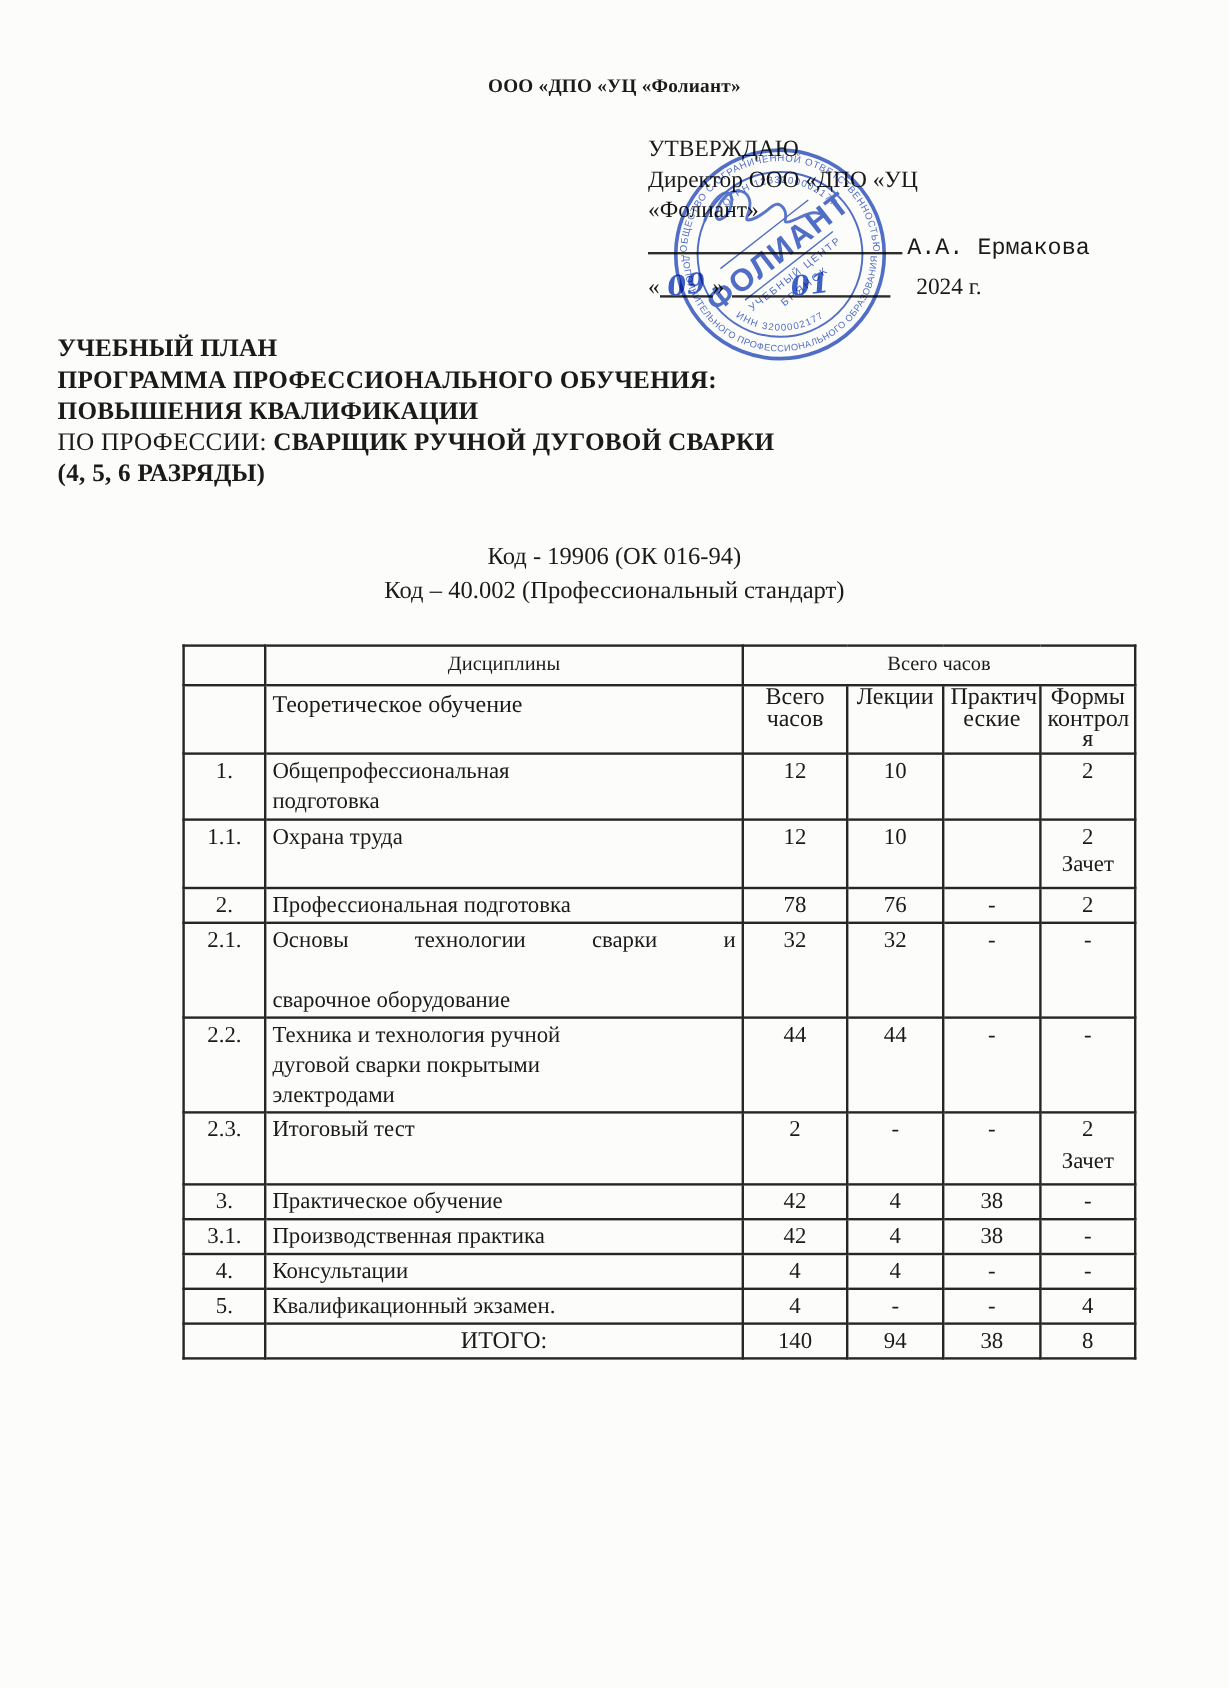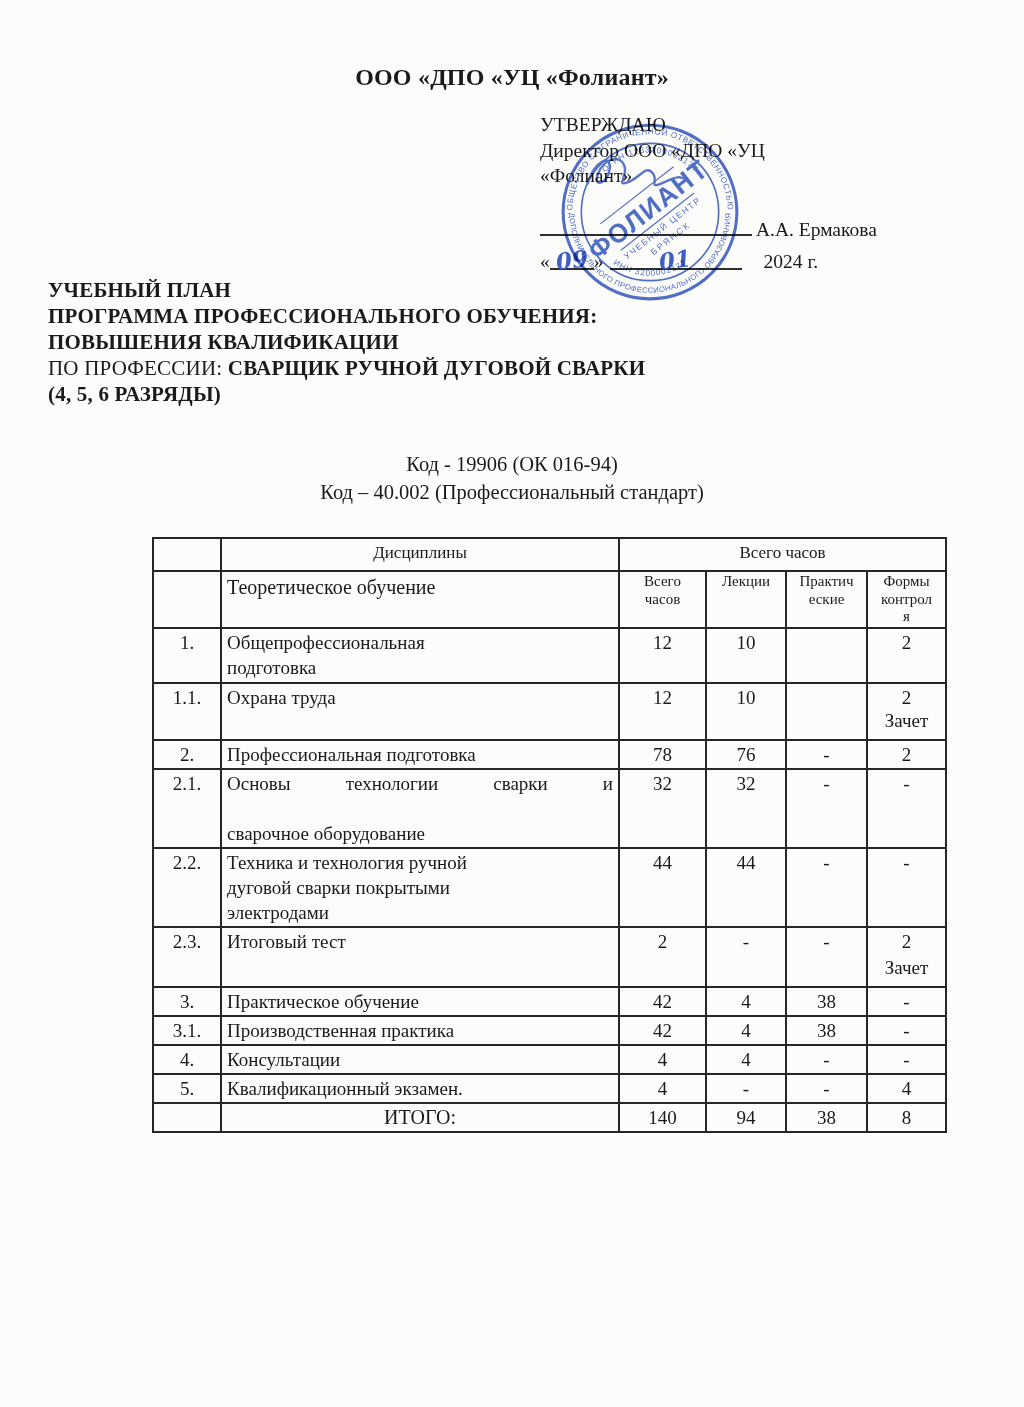--- a/index.html
+++ b/index.html
@@ -4,27 +4,27 @@
 <style>
   html,body{margin:0;padding:0;}
   body{
     width:1024px;height:1407px;position:relative;overflow:hidden;
     background:#fcfcfa;color:#1a1a1a;
     font-family:"Liberation Serif", serif;
   }
   
   .org-name{
     position:absolute;top:64px;left:0;width:100%;
-    text-align:center;font-weight:bold;font-size:24px;letter-spacing:.2px;
+    text-align:center;font-weight:bold;font-size:16px;letter-spacing:.2px;
   }
   .approval{
     position:absolute;left:540px;top:112px;width:420px;
     font-size:19.5px;line-height:25.5px;
   }
-  .sig-row{margin-top:24px;white-space:nowrap;}
+  .sig-row{margin-top:0;white-space:nowrap;font-family:Liberation Mono, monospace;}
   .sig-line{
     display:inline-block;width:212px;height:21px;
     border-bottom:2px solid #2e2e2e;vertical-align:baseline;
   }
   .signer{margin-left:4px;}
   .date-row{margin-top:5px;white-space:nowrap;}
   .day-slot{
     display:inline-block;width:44px;text-align:center;height:21px;
     border-bottom:2px solid #2e2e2e;vertical-align:baseline;
   }
@@ -62,21 +62,21 @@
     border:2px solid #262626;vertical-align:top;padding:1px 5px;
     font-weight:normal;
   }
   thead tr.h1{height:33px;}
   thead tr.h1 th{font-size:17px;line-height:26px;text-align:center;}
   thead tr.h2{height:55px;}
   th.subheader{
     font-weight:bold;font-size:20px;text-align:left;padding-left:8px;line-height:28px;
   }
   th.colhead{
-    font-size:15px;line-height:17.5px;text-align:center;
+    font-size:20px;line-height:17.5px;text-align:center;
     white-space:pre-line;padding-top:4px;border-radius:19px;
   }
   tbody tr:nth-child(1){height:55px;}
   tbody tr:nth-child(2){height:57px;}
   tbody tr:nth-child(3){height:27px;}
   tbody tr:nth-child(4){height:58px;}
   tbody tr:nth-child(5){height:75px;}
   tbody tr:nth-child(6){height:60px;}
   tbody tr:nth-child(7),tbody tr:nth-child(8),tbody tr:nth-child(9),
   tbody tr:nth-child(10),tbody tr:nth-child(11){height:27px;}

